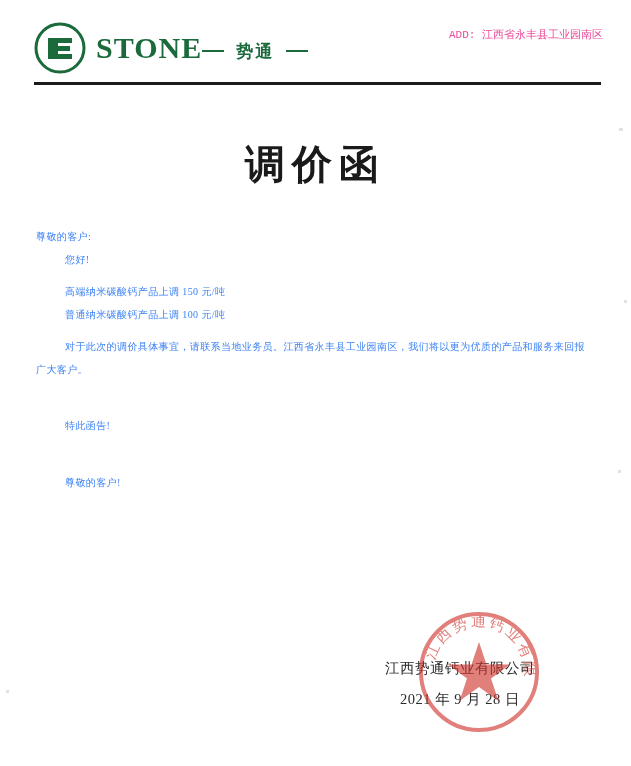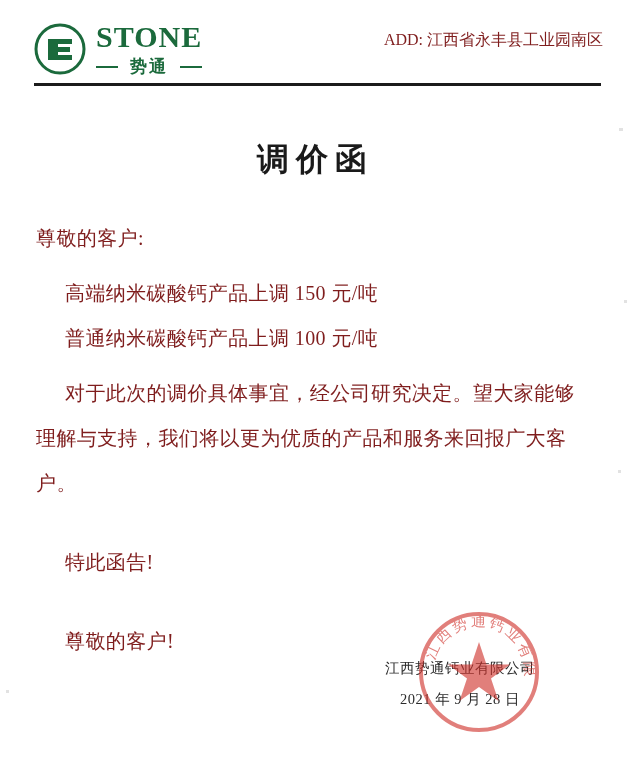--- a/index.html
+++ b/index.html
@@ -36,21 +36,21 @@
     align-items: center;
     gap: 10px;
   }
   .brand-mark {
     width: 52px;
     height: 52px;
     flex: 0 0 52px;
   }
   .brand-text {
     display: flex;
-    flex-direction: column;
+    flex-direction: row;
     justify-content: space-between;
     line-height: 1;
   }
   .brand-name {
     font-family: "Liberation Serif", "DejaVu Serif", serif;
     font-weight: bold;
     font-size: 30px;
     letter-spacing: 1px;
     color: #1b6a3c;
   }
@@ -68,59 +68,59 @@
     background: #1b6a3c;
   }
   .brand-sub .cn {
     font-family: "Liberation Sans", "DejaVu Sans", sans-serif;
     font-size: 17px;
     font-weight: bold;
     letter-spacing: 2px;
   }
   .contact {
     text-align: left;
-    font-size: 16px;
+    font-size: 11px;
     line-height: 1.75;
-    color: #7f1d1d;
+    color: #ec4899;
     padding-top: 4px;
-    font-family: Liberation Serif, serif;
+    font-family: Liberation Mono, monospace;
   }
   .contact .row {
     white-space: nowrap;
   }
   .contact .row-pc {
     padding-left: 22px;
   }
   .contact .gap {
     display: inline-block;
     width: 16px;
   }
 
   .head-rule {
     margin: 8px 30px 0 34px;
     border-top: 3px solid #1b1b1b;
   }
 
   
   .doc-title {
     text-align: center;
-    font-size: 32px;
+    font-size: 40px;
     font-weight: bold;
     letter-spacing: 7px;
     margin: 52px 0 0 0;
     color: #1a1a1a;
     font-family: "Liberation Serif", "DejaVu Serif", serif;
   }
 
   
   .body-block {
     margin: 34px 44px 0 36px;
-    font-size: 20px;
+    font-size: 10px;
     line-height: 2.25;
-    color: #7f1d1d;
+    color: #3b82f6;
     letter-spacing: 0.4px;
   }
   .salutation {
     margin-bottom: 4px;
   }
   .indent {
     text-indent: 29px;
   }
   .para {
     margin: 0;
@@ -198,23 +198,24 @@
     </div>
 
   </div>
 
   <div class="head-rule"></div>
 
   <div class="doc-title">调价函</div>
 
   <div class="body-block">
     <div class="para salutation">尊敬的客户:</div>
+    <div class="para indent">您好!</div>
     <div class="para indent para-gap">高端纳米碳酸钙产品上调 150 元/吨</div>
     <div class="para indent">普通纳米碳酸钙产品上调 100 元/吨</div>
-    <div class="para indent para-gap">对于此次的调价具体事宜，经公司研究决定。望大家能够理解与支持，我们将以更为优质的产品和服务来回报广大客户。</div>
+    <div class="para indent para-gap">对于此次的调价具体事宜，请联系当地业务员。江西省永丰县工业园南区，我们将以更为优质的产品和服务来回报广大客户。</div>
     <div class="spacer-lg"></div>
     <div class="para indent">特此函告!</div>
     <div class="spacer-lg"></div>
     <div class="para indent">尊敬的客户!</div>
   </div>
 
   <div class="sign-block">
     <div>江西势通钙业有限公司</div>
     <div>2021 年 9 月 28 日</div>
   </div>

